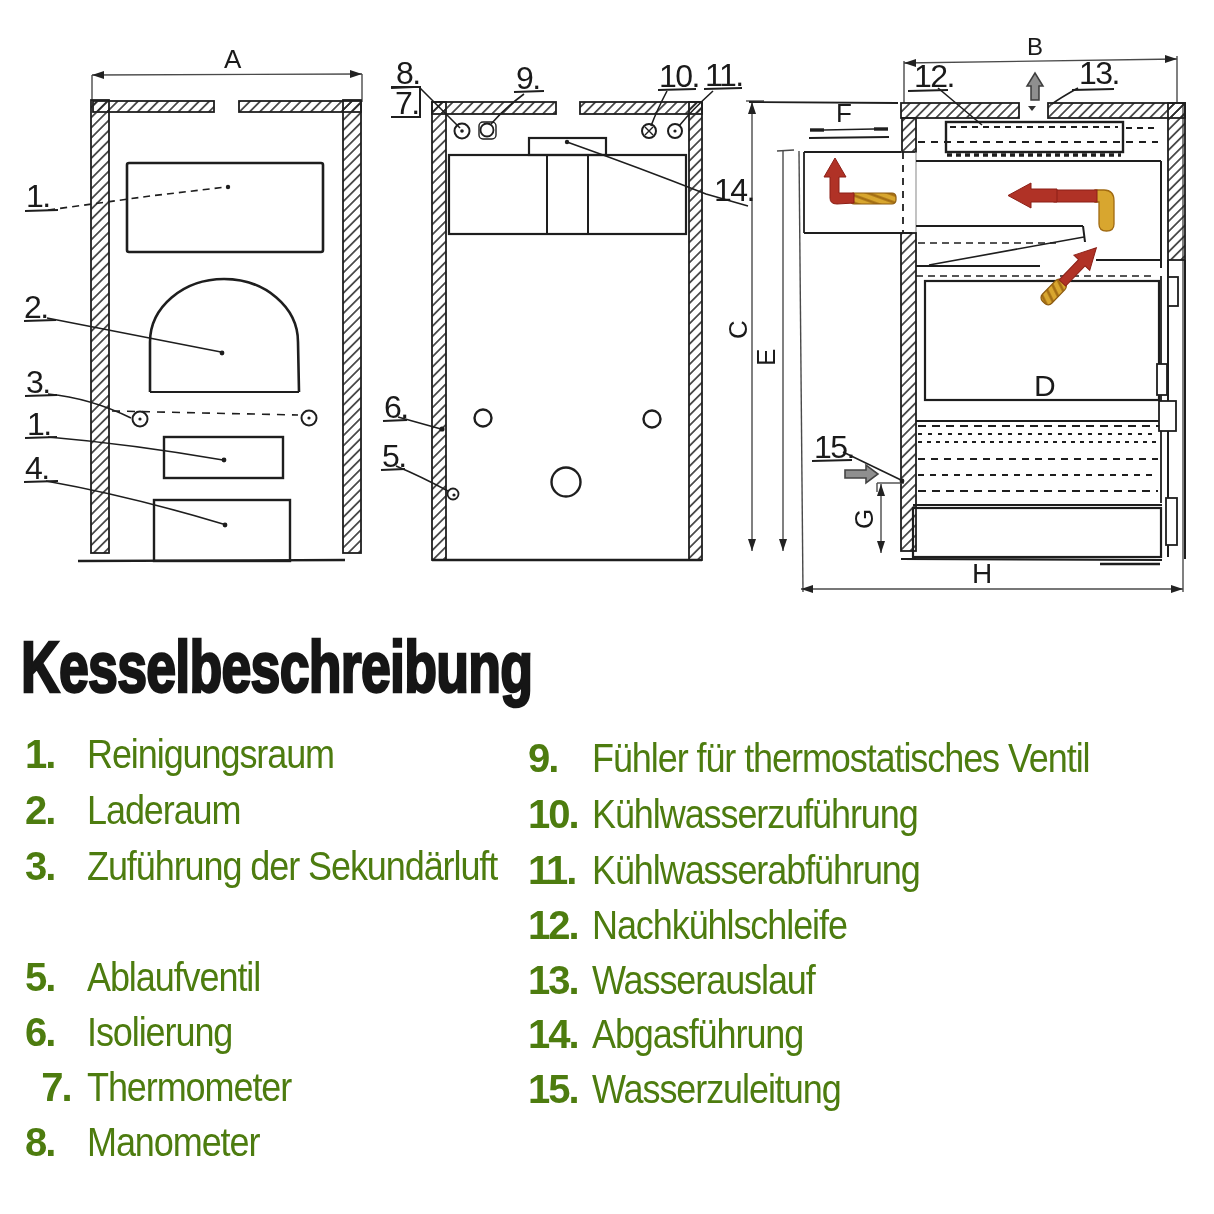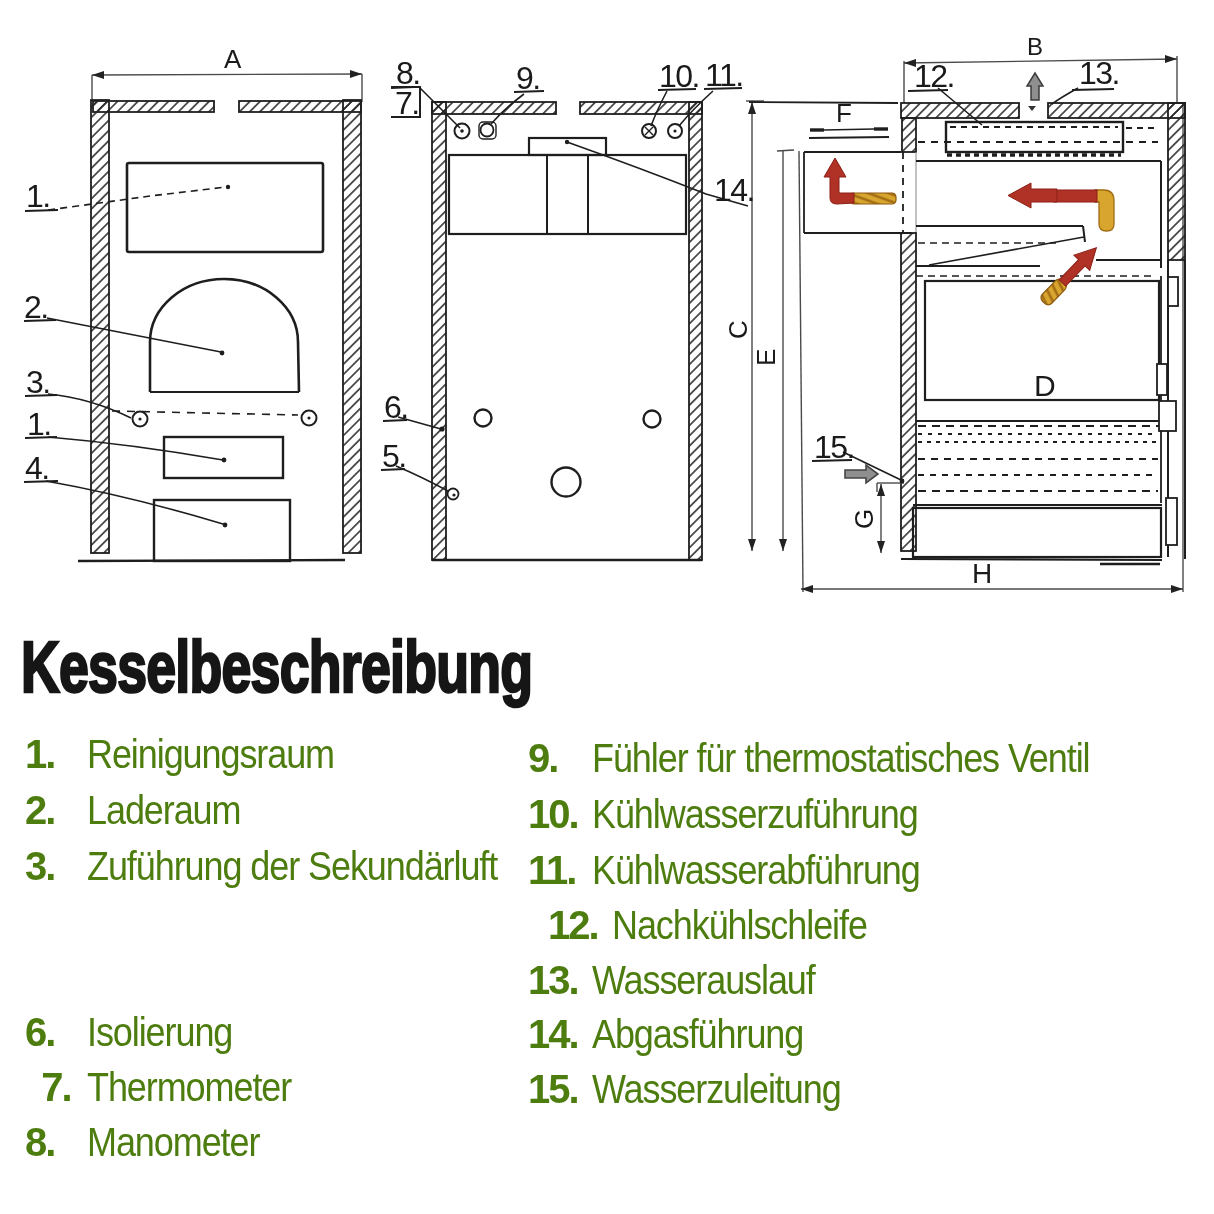--- a/index.html
+++ b/index.html
@@ -278,23 +278,24 @@
   <text x="730" y="340" font-size="26" transform="rotate(-90 738 331)">C</text>
   <text x="758" y="367" font-size="26" transform="rotate(-90 766 358)">E</text>
   <text x="856" y="530" font-size="26" transform="rotate(-90 864 521)">G</text>
 </g>
 </g>
 </svg>
 <div class="title">Kesselbeschreibung</div>
 <div class="row colL" style="left:25px;top:732px;"><span class="no">1.</span><span class="tx">Reinigungsraum</span></div>
 <div class="row colL" style="left:25px;top:788px;"><span class="no">2.</span><span class="tx">Laderaum</span></div>
 <div class="row colL" style="left:25px;top:844px;"><span class="no">3.</span><span class="tx">Zuführung der Sekundärluft</span></div>
+<div class="row colL" style="left:25px;top:955px;"><span class="no">5.</span><span class="tx">Ablaufventil</span></div>
 <div class="row colL" style="left:25px;top:1010px;"><span class="no">6.</span><span class="tx">Isolierung</span></div>
 <div class="row colL" style="left:25px;top:1065px;text-align:center;"><span class="no">7.</span><span class="tx">Thermometer</span></div>
 <div class="row colL" style="left:25px;top:1120px;"><span class="no">8.</span><span class="tx">Manometer</span></div>
 <div class="row colR" style="left:528px;top:736px;"><span class="no">9.</span><span class="tx">Fühler für thermostatisches Ventil</span></div>
 <div class="row colR" style="left:528px;top:792px;"><span class="no">10.</span><span class="tx">Kühlwasserzuführung</span></div>
 <div class="row colR" style="left:528px;top:848px;"><span class="no">11.</span><span class="tx">Kühlwasserabführung</span></div>
-<div class="row colR" style="left:528px;top:903px;margin-left:20px;"><span class="no">12.</span><span class="tx">Nachkühlschleife</span></div>
+<div class="row colR" style="left:528px;top:903px;"><span class="no">12.</span><span class="tx">Nachkühlschleife</span></div>
 <div class="row colR" style="left:528px;top:958px;"><span class="no">13.</span><span class="tx">Wasserauslauf</span></div>
 <div class="row colR" style="left:528px;top:1012px;"><span class="no">14.</span><span class="tx">Abgasführung</span></div>
 <div class="row colR" style="left:528px;top:1067px;"><span class="no">15.</span><span class="tx">Wasserzuleitung</span></div>
 </div>
 
 </body></html>

